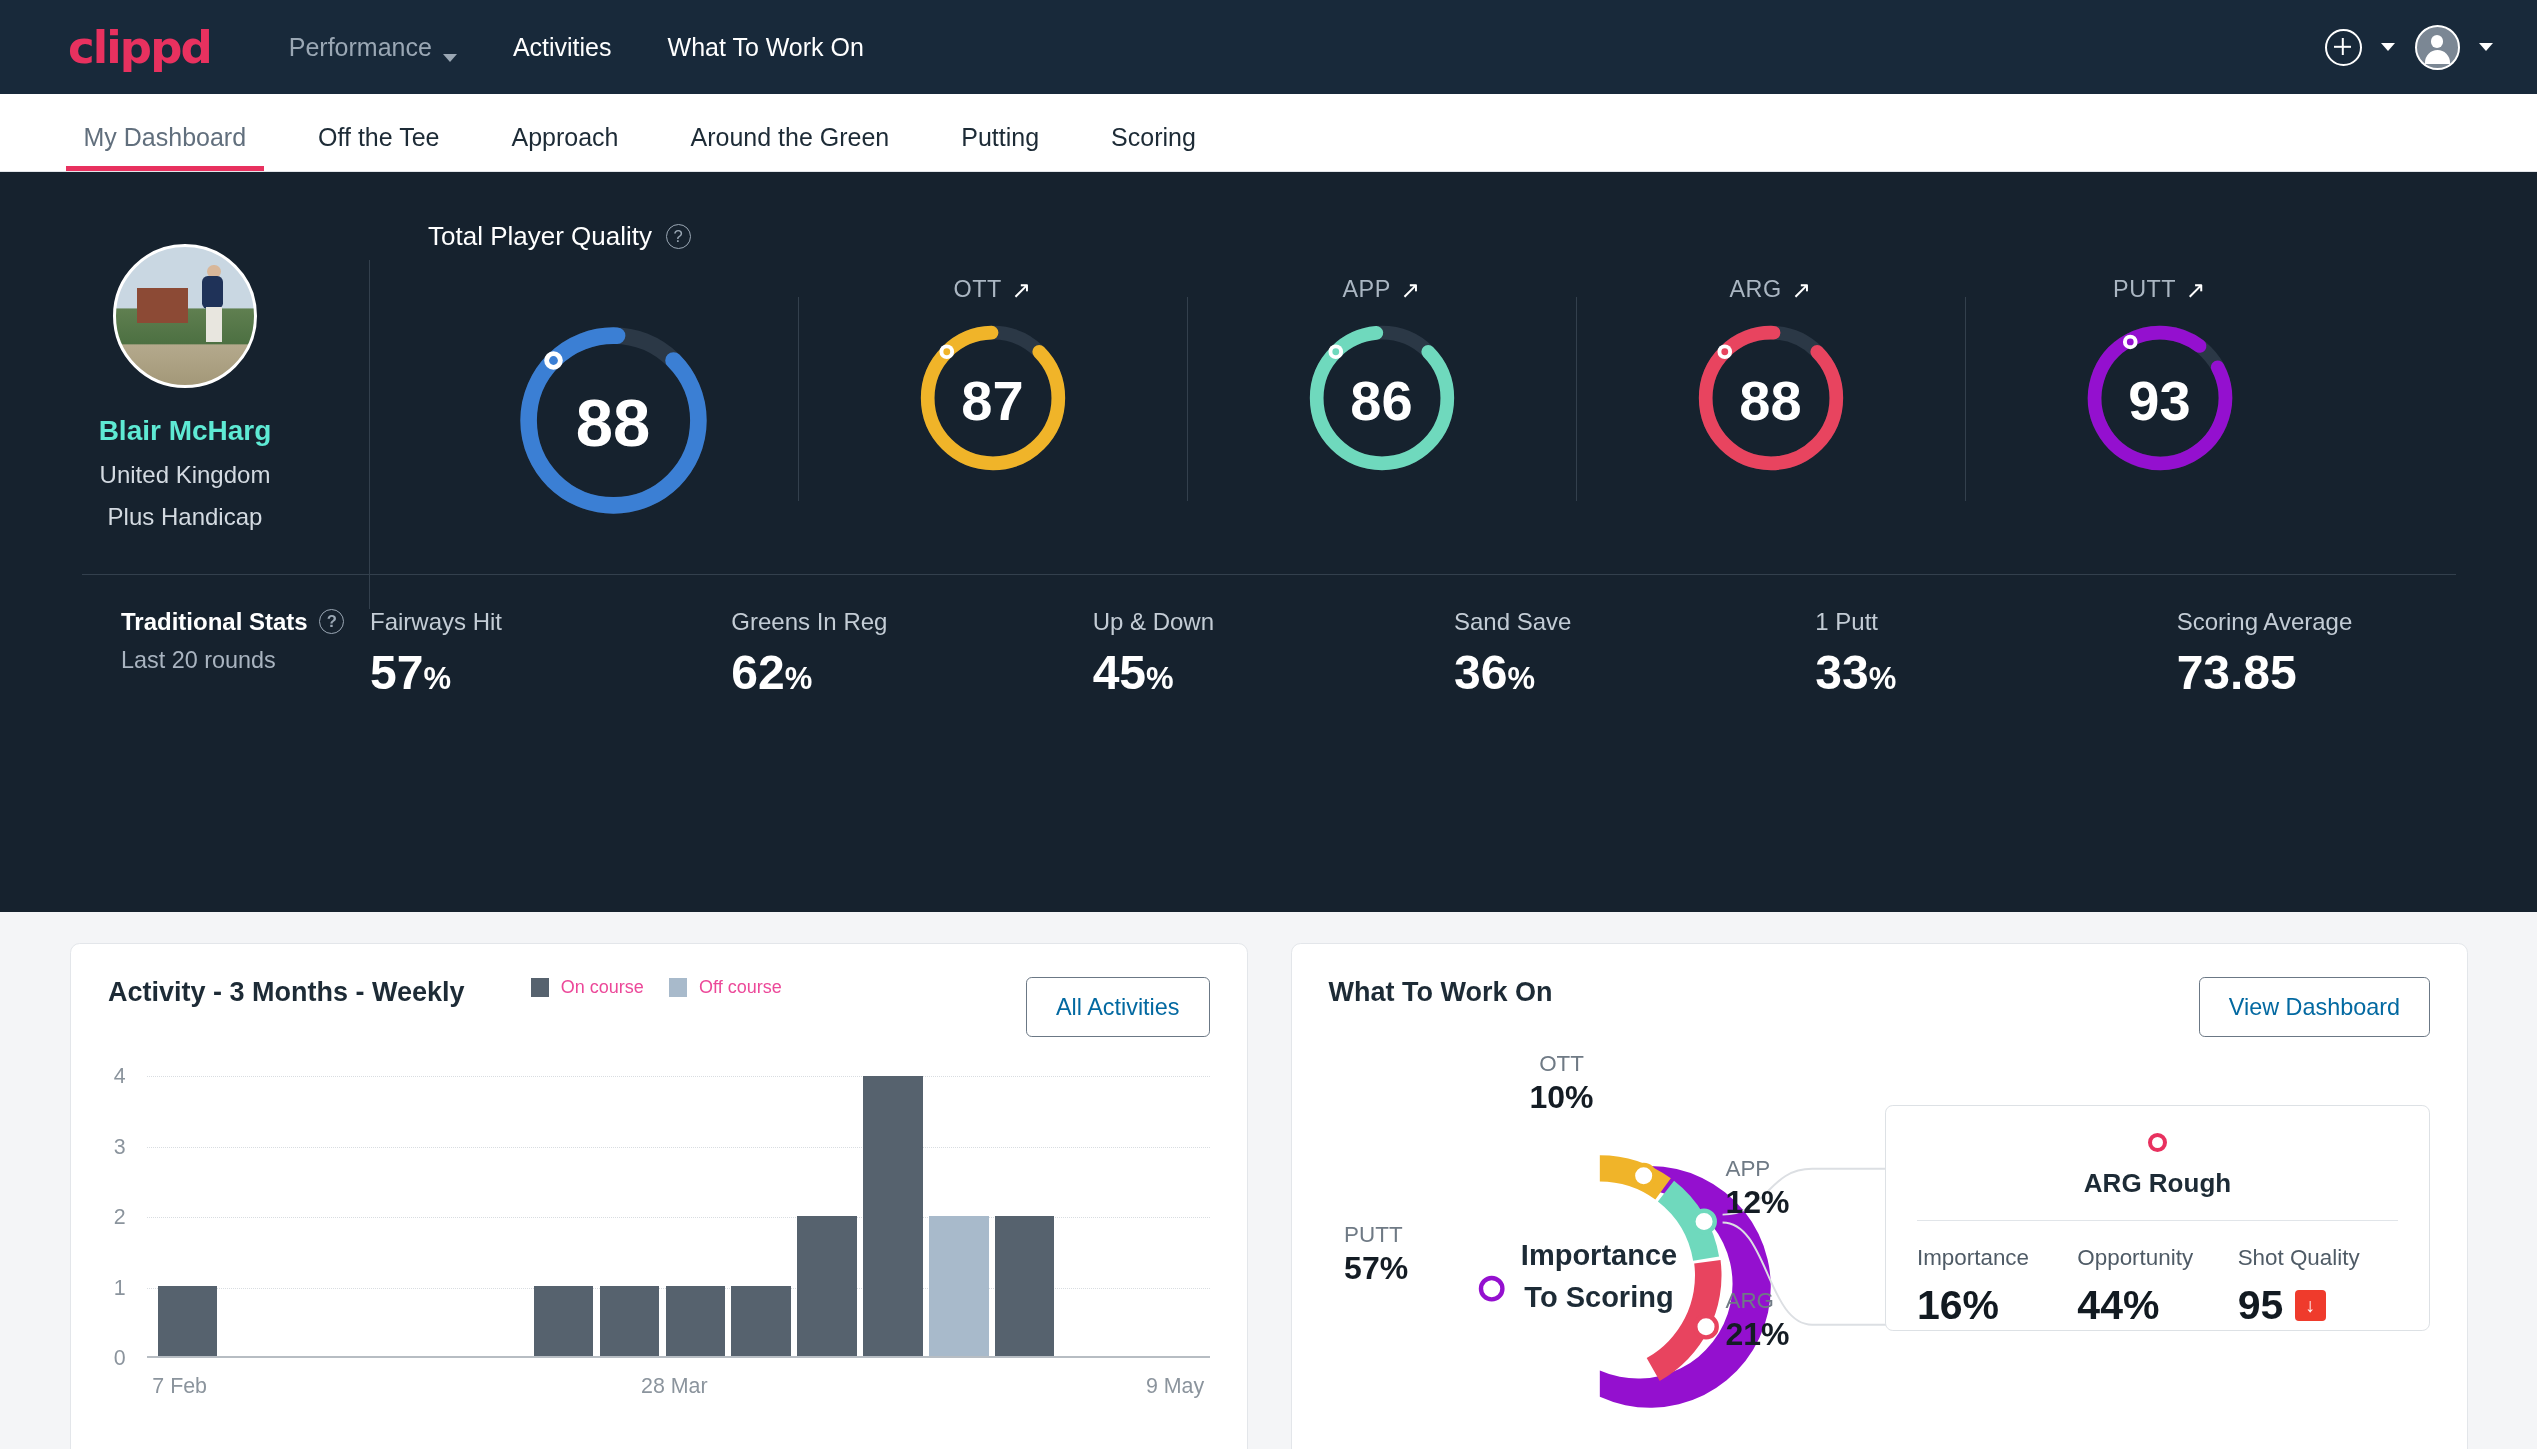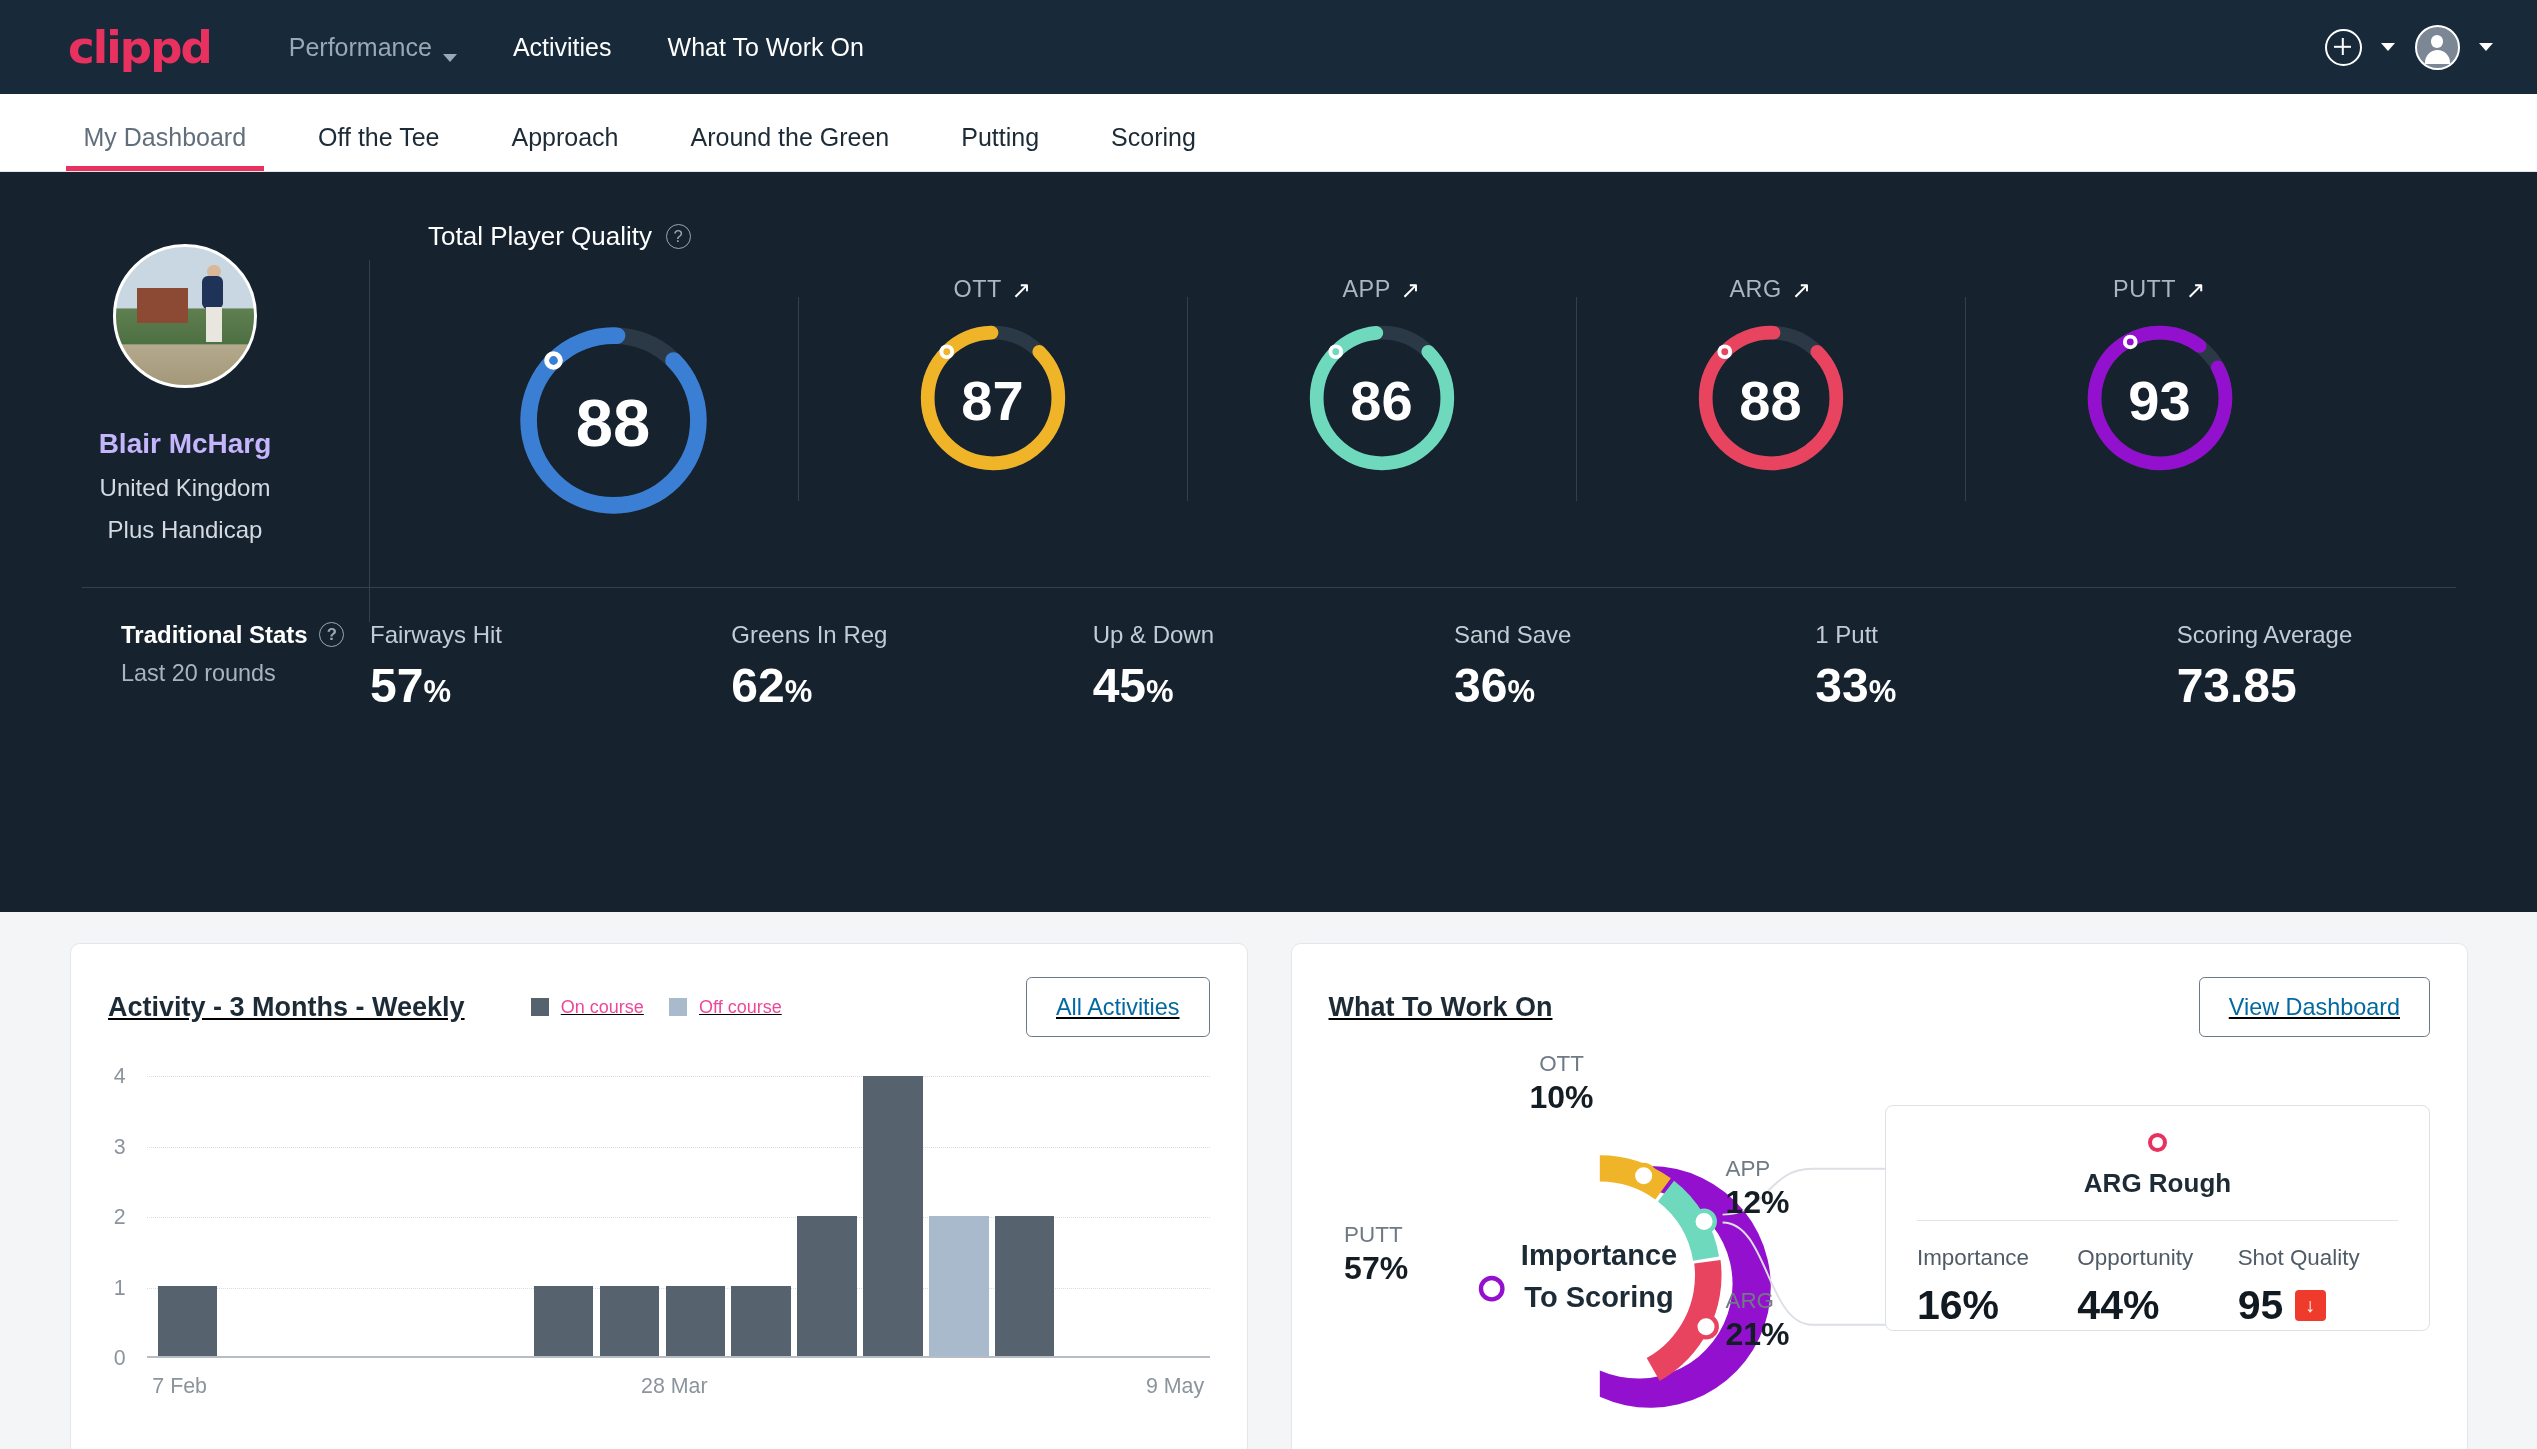--- a/index.html
+++ b/index.html
@@ -138,21 +138,21 @@
     width: 144px; height: 144px; border-radius: 50%;
     border: 3.9px solid #ffffff;
     overflow: hidden;
     background: linear-gradient(180deg,#c9d7e2 0%,#c9d7e2 44%,#5f7f50 45%,#4d7042 70%,#b4a98c 71%,#a39878 100%);
     position: relative;
   }
   .pimg .bldg { position: absolute; left: 21.4px; top: 41px; width: 51px; height: 35px; background: #8c4a35; }
   .pimg .golfer-top { position: absolute; left: 86px; top: 29px; width: 21.4px; height: 33px; background: #1f3258; border-radius: 5.8px; }
   .pimg .golfer-leg { position: absolute; left: 90px; top: 60px; width: 15.6px; height: 35px; background: #e8e6df; }
   .pimg .golfer-head { position: absolute; left: 91px; top: 17.5px; width: 13.6px; height: 13.6px; border-radius: 50%; background: #d8b79a; }
-  .pname { color: #c4b5fd; font-size: 28px; font-weight: bold; margin-top: 40px; }
+  .pname { color: #5eead4; font-size: 28px; font-weight: bold; margin-top: 27px; }
   .pmeta { color: #d3dae1; font-size: 24px; margin-top: 13.6px; }
 
   .quality { flex: 1; padding-left: 58px; }
   .q-title {
     color: #ffffff; font-size: 26px;
     display: flex; align-items: center; gap: 13.6px;
   }
   .qmark {
     width: 25px; height: 25px; border-radius: 50%;
     border: 1.9px solid #9aa7b4; color: #9aa7b4;
@@ -219,21 +219,21 @@
   }
   .card {
     background: #ffffff;
     border: 1px solid #e3e6ea;
     border-radius: 9.7px;
     flex: 1;
     padding: 33px 37px 0 37px;
     height: 606px;
     position: relative;
   }
-  .card-head { display: flex; align-items: center; text-decoration: underline; }
+  .card-head { display: flex; align-items: flex-start; }
   .card-title { font-size: 27px; color: #1d2b36; font-weight: bold; }
   .legend { display: flex; align-items: center; gap: 25px; margin-left: 66px; }
   .legitem { display: flex; align-items: center; gap: 11.7px; font-size: 18px; color: #ec4899; }
   .swatch { width: 18.5px; height: 18.5px; }
   .btn-outline {
     margin-left: auto;
     border: 1px solid #6b7885;
     border-radius: 5.8px;
     padding: 15.6px 29px;
     font-size: 23.4px;

